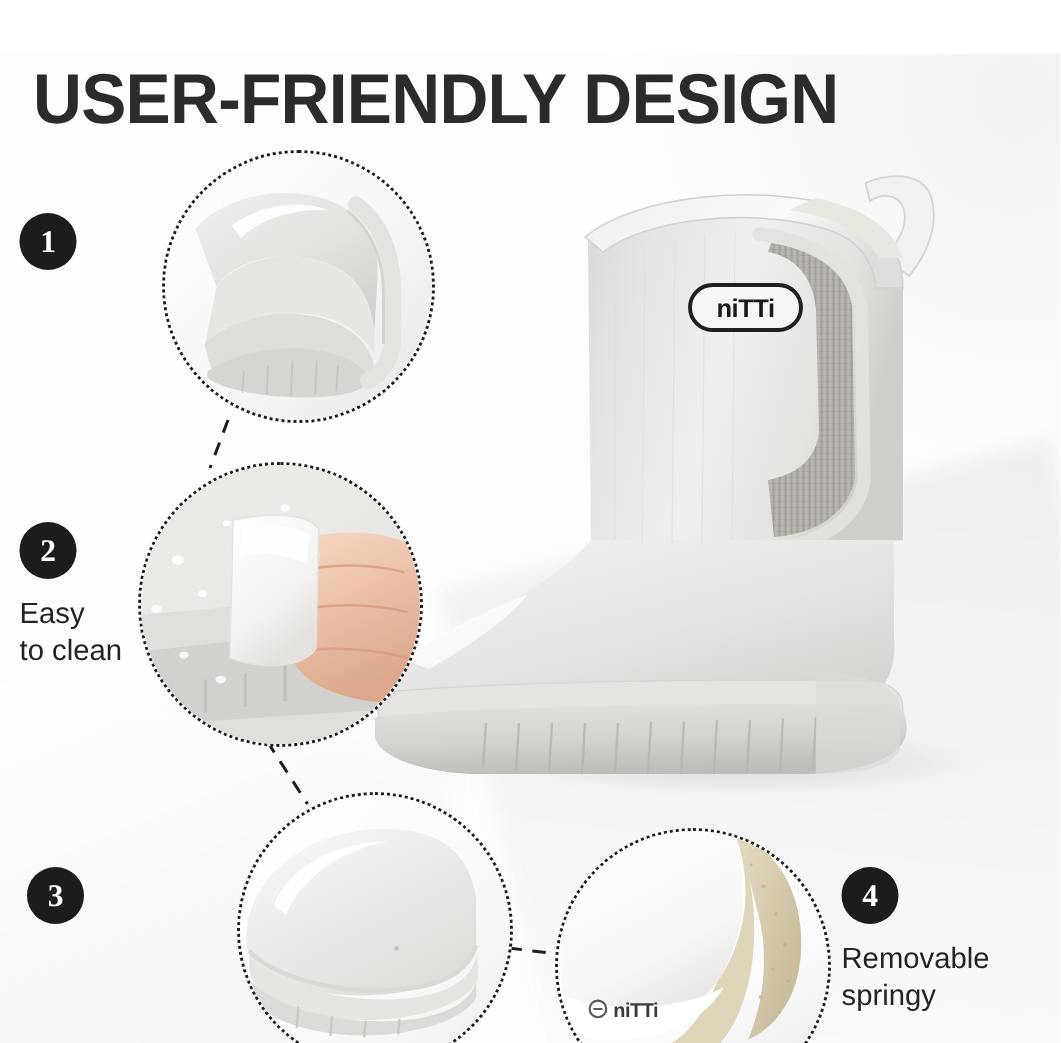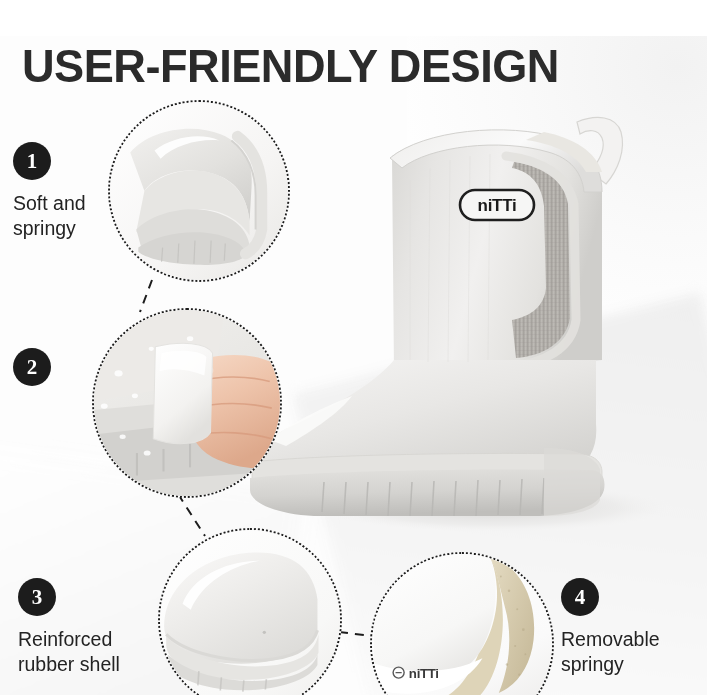--- a/index.html
+++ b/index.html
@@ -439,32 +439,30 @@
         <path d="M25 118 h6" stroke="#5a5a5a" stroke-width="1.3"></path>
         <text class="insole-brand-label" x="38" y="123">niTTi</text>
       </g>
 
       <ellipse cx="80" cy="150" rx="70" ry="10" fill="#e6e5e3" opacity="0.6"></ellipse>
     </svg>
   </div>
 
   <div class="callout c1">
     <div class="badge">1</div>
-    <div class="callout-text">Soft and
-springy</div>
   </div>
 
   <div class="callout c2">
     <div class="badge">2</div>
+    <div class="callout-text">Easy
+to clean</div>
   </div>
 
   <div class="callout c3">
     <div class="badge">3</div>
-    <div class="callout-text">Reinforced
-rubber shell</div>
   </div>
 
   <div class="callout c4">
     <div class="badge">4</div>
     <div class="callout-text">Removable
 springy</div>
   </div>
 
 </div>
 

